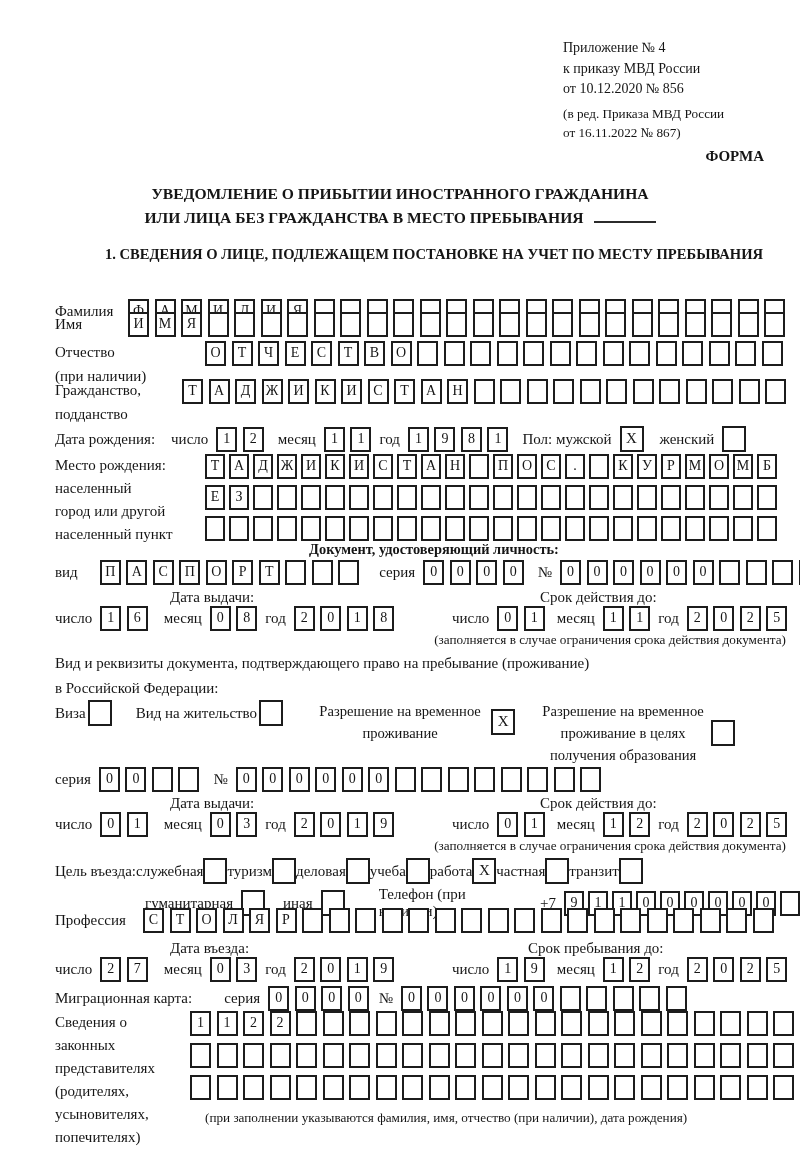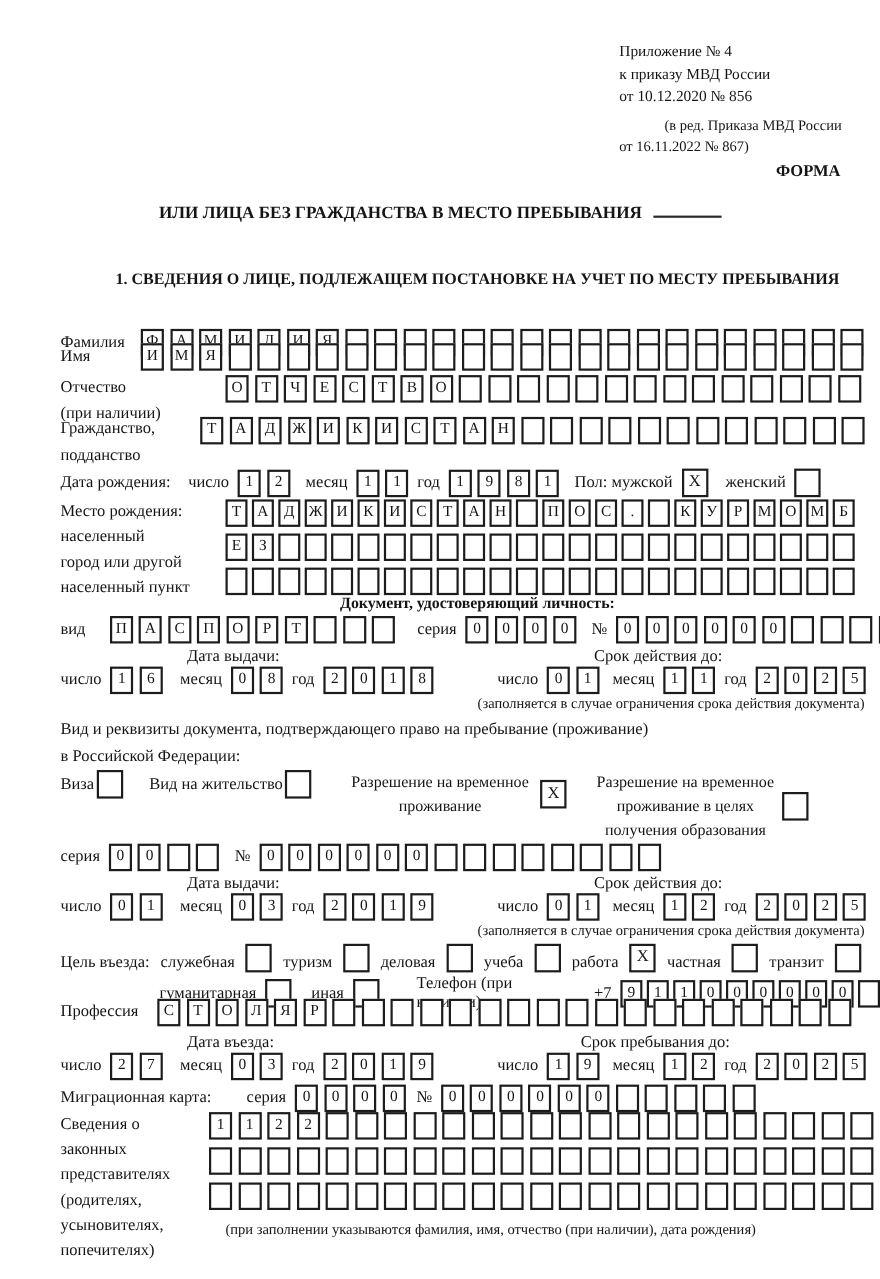--- a/index.html
+++ b/index.html
@@ -26,26 +26,27 @@
 </style>
 </head>
 <body>
 
 <div class="page">
 
   <div class="abs hdr" style="top:38px;left:563px;">
     <div>Приложение № 4</div>
     <div>к приказу МВД России</div>
     <div>от 10.12.2020 № 856</div>
-    <div class="small" style="margin-top:4px;margin-left:41px;">(в ред. Приказа МВД России</div>
+    <div class="small" style="margin-top:4px;">(в ред. Приказа МВД России</div>
     <div class="small">от 16.11.2022 № 867)</div>
   </div>
   <div class="abs b" style="top:148px;right:36px;font-size:15px;">ФОРМА</div>
 
   <div class="abs title b" style="top:182px;left:0;">
+    <div>УВЕДОМЛЕНИЕ О ПРИБЫТИИ ИНОСТРАННОГО ГРАЖДАНИНА</div>
     <div><span>ИЛИ ЛИЦА БЕЗ ГРАЖДАНСТВА В МЕСТО ПРЕБЫВАНИЯ</span><span class="uline"></span></div>
   </div>
 
   <div class="abs sec b" style="top:246px;left:0;">1. СВЕДЕНИЯ О ЛИЦЕ, ПОДЛЕЖАЩЕМ ПОСТАНОВКЕ НА УЧЕТ ПО МЕСТУ ПРЕБЫВАНИЯ</div>
 
   <div class="abs frow" style="top:299px;left:55px;">
     <span class="lbl" style="width:65px;">Фамилия</span>
     <div class="cells">
         <span class="cell">Ф</span>
         <span class="cell">А</span>
@@ -452,21 +453,21 @@
     <span>год</span>
     <div class="cells">
         <span class="cell">2</span>
         <span class="cell">0</span>
         <span class="cell">2</span>
         <span class="cell">5</span>
       </div>
   </div>
   <div class="abs note" style="top:838px;right:14px;">(заполняется в случае ограничения срока действия документа)</div>
 
-  <div class="abs frow" style="top:858px;left:55px;gap:10px;align-items:flex-end;">
+  <div class="abs frow" style="top:858px;left:55px;gap:0;">
     <span>Цель въезда:</span>
     <span>служебная</span>
     <div class="cells cbx">
         <span class="cell"></span>
       </div>
     <span>туризм</span>
     <div class="cells cbx">
         <span class="cell"></span>
       </div>
     <span>деловая</span>

